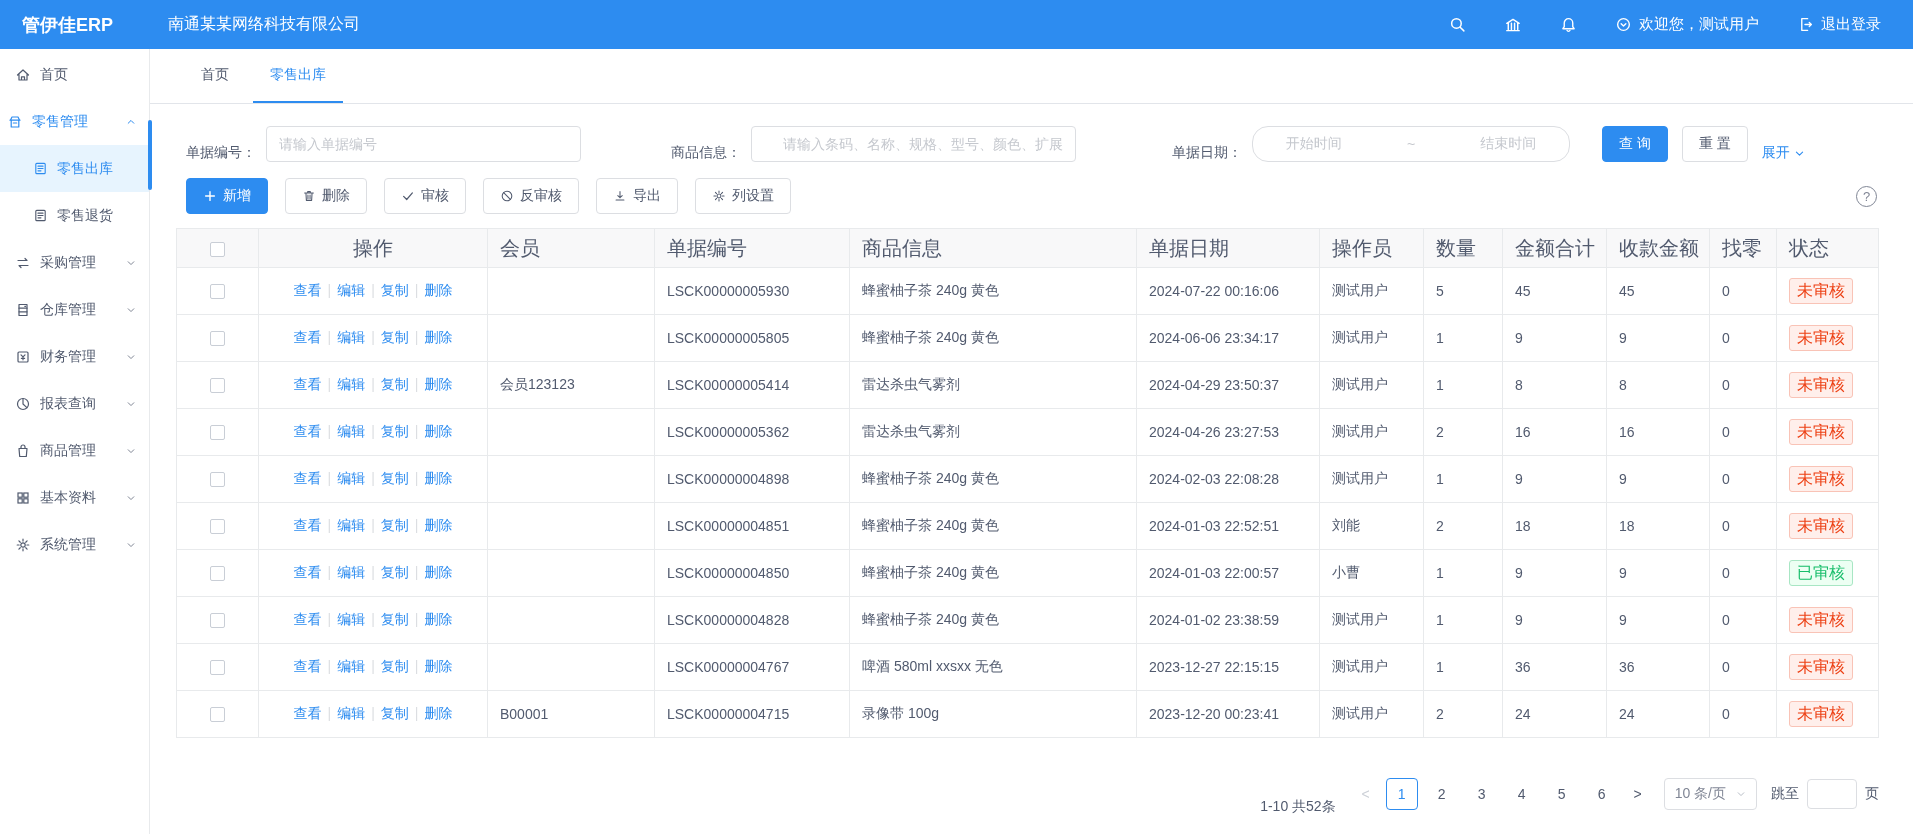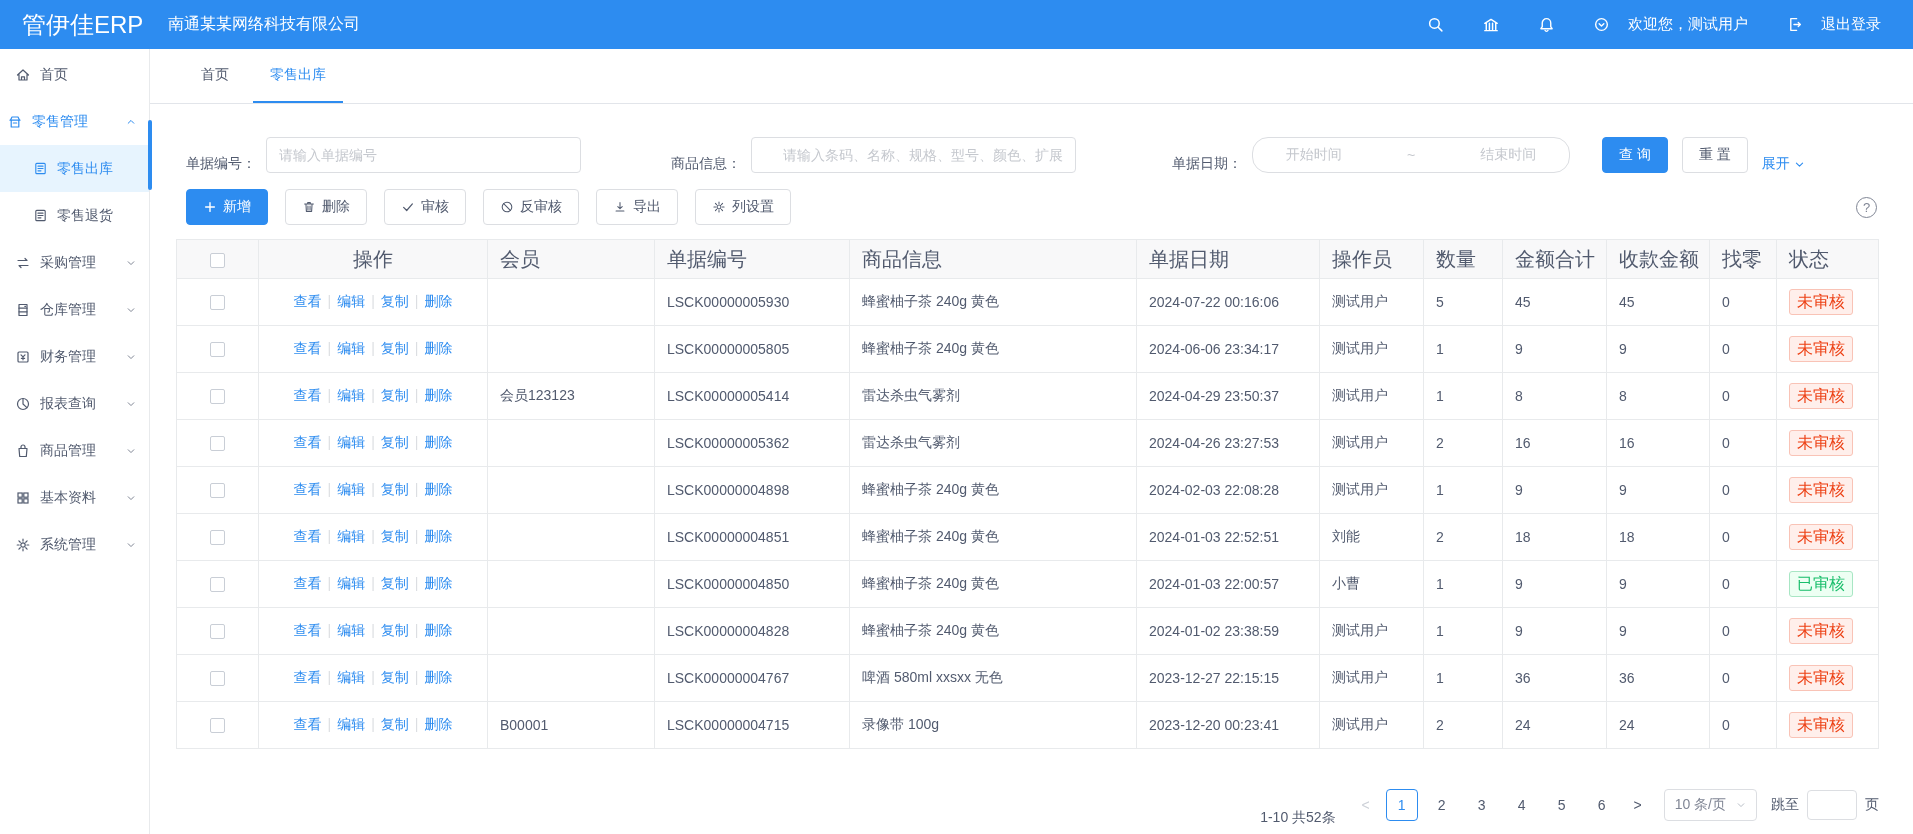--- a/index.html
+++ b/index.html
@@ -2,24 +2,24 @@
 <html><head>
 <meta charset="utf-8">
 <style>
   * { box-sizing: border-box; margin: 0; padding: 0; }
   html,body { width:1913px; height:834px; overflow:hidden; background:#fff;
     font-family:"Liberation Sans", sans-serif; font-size:14px; color:#515a6e; }
   .app { display:flex; flex-direction:column; width:1913px; height:834px; }
 
   
   .topbar { height:49px; background:#2d8cf0; display:flex; align-items:center; color:#fff; flex-shrink:0; }
-  .logo { padding-left:22px; width:158px; font-size:24px; font-weight:normal; white-space:nowrap; }
+  .logo { padding-left:22px; width:158px; font-size:18px; font-weight:bold; white-space:nowrap; }
   .company { font-size:16px; margin-left:10px; }
   .topbar-right { margin-left:auto; display:flex; align-items:center; gap:38px; padding-right:32px; font-size:15px; }
-  .tb-item { display:flex; align-items:center; gap:18px; cursor:pointer; }
+  .tb-item { display:flex; align-items:center; gap:7px; cursor:pointer; }
   .tb-item svg { display:block; }
 
   
   .main { display:flex; flex:1; min-height:0; position:relative; }
   .scroll-thumb { position:absolute; left:148px; top:71px; width:4px; height:70px; background:#2d8cf0; border-radius:2px; z-index:5; }
 
   
   .sidebar { width:150px; background:#fff; border-right:1px solid #e8eaec; flex-shrink:0; padding-top:2px; }
   .s-item { height:47px; display:flex; align-items:center; padding-left:15px; gap:9px; cursor:pointer; color:#515a6e; }
   .s-item svg { display:block; flex-shrink:0; }
@@ -34,21 +34,21 @@
   .tabbar { height:55px; border-bottom:1px solid #e2e5ea; display:flex; align-items:stretch; padding-left:34px; flex-shrink:0; }
   .tab { padding:0 17px; display:flex; align-items:center; margin-right:7px; cursor:pointer; border-bottom:2px solid transparent; }
   .tab.active { color:#2d8cf0; border-bottom-color:#2d8cf0; }
 
   
   .filters { display:flex; align-items:flex-end; margin:22px 0 0 36px; flex-shrink:0; }
   .f-label { font-size:14px; color:#515a6e; margin-right:10px; white-space:nowrap; }
   .f-input { height:36px; border:1px solid #dcdee2; border-radius:4px; padding:0 12px; font-size:14px;
     color:#515a6e; outline:none; font-family:"Liberation Sans",sans-serif; background:#fff; }
   .f-input::placeholder { color:#c5c8ce; }
-  .w-bill { width:315px; margin-right:90px;margin-top:11px; }
+  .w-bill { width:315px; margin-right:90px; }
   .w-prod { width:325px; margin-right:96px;padding-left:31px; }
   .daterange { width:318px; height:36px; border:1px solid #dcdee2; border-radius:16px; display:flex;
     align-items:center; justify-content:space-around; color:#c5c8ce; cursor:text; }
   .btn { height:36px; border-radius:4px; border:1px solid #dcdee2; background:#fff; color:#515a6e;
     font-size:14px; padding:0 16px; cursor:pointer; font-family:"Liberation Sans",sans-serif;
     display:inline-flex; align-items:center; gap:6px; white-space:nowrap; }
   .btn-primary { background:#2d8cf0; border-color:#2d8cf0; color:#fff; }
   .btn-search { margin-left:32px; }
   .btn-reset { margin-left:14px; }
   .expand { margin-left:14px; color:#2d8cf0; display:inline-flex; align-items:center; gap:4px; cursor:pointer; }

